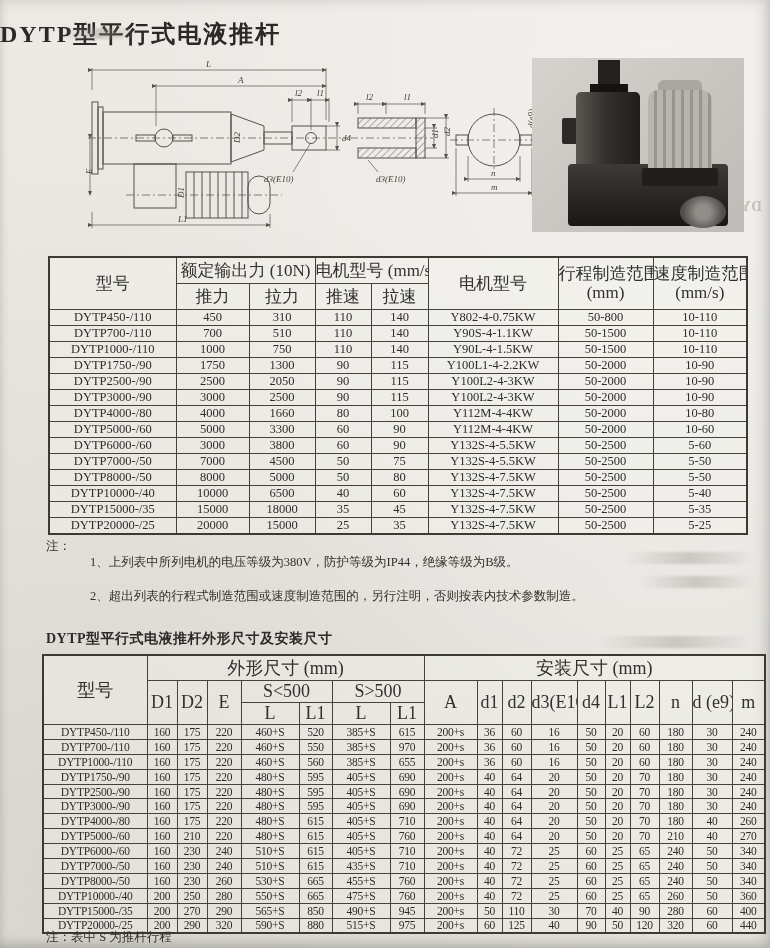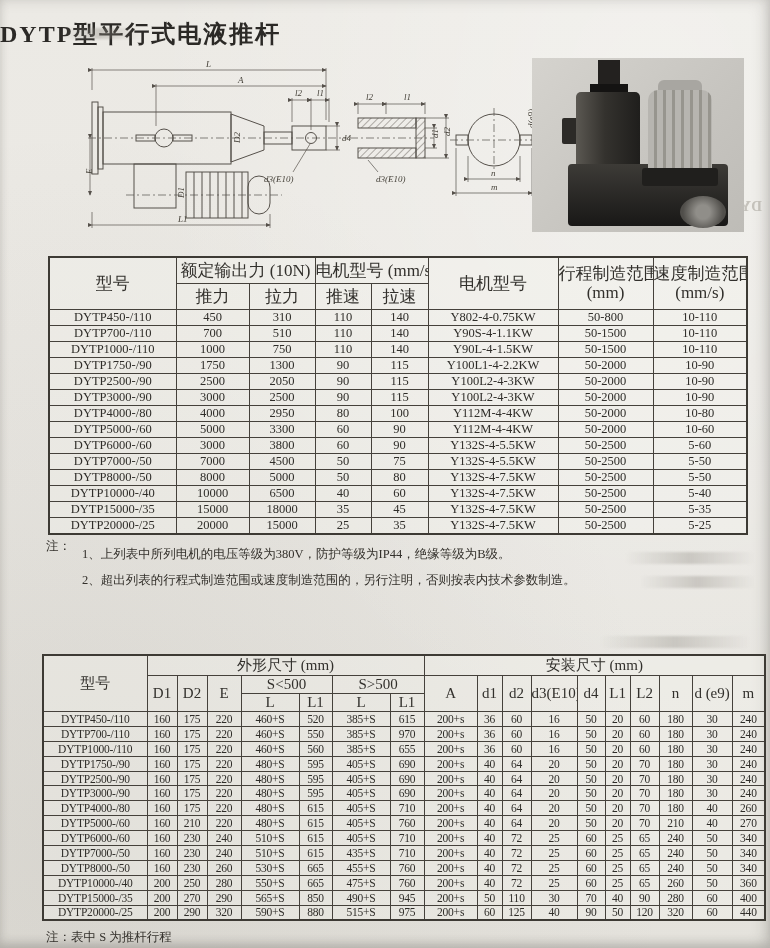--- a/index.html
+++ b/index.html
@@ -45,28 +45,28 @@
   .sec-title { position:absolute; left:46px; font-size:14px; font-weight:bold; color:#2d2b27; letter-spacing:.5px; }
   .sec1 { top:234px; } .sec2 { top:630px; }
   
   table { position:absolute; border-collapse:collapse; table-layout:fixed; background:rgba(246,245,241,.35); }
   th,td { border:1px solid #45413b; text-align:center; vertical-align:middle;
     padding:0; white-space:nowrap; overflow:hidden; font-weight:normal; }
   .t1 { left:48px; top:256px; width:698px; border:2px solid #3d3a34; }
   .t1 thead th { font-size:17px; height:26px; }
   .t1 tbody td { font-size:12.5px; height:15.9px; color:#2f2d29; }
   .t2 { left:42px; top:654px; width:724px; border:2px solid #3d3a34; }
-  .t2 thead th { font-size:15px; height:18px; }
+  .t2 thead th { font-size:18px; height:18px; }
   .t2 tbody td { font-size:11.5px; height:14.9px; letter-spacing:-.2px; color:#2f2d29; }
   .unit-line { display:block; line-height:1.15; }
   
   .notes { position:absolute; left:46px; top:537px; width:690px; display:flex;
     font-size:12.5px; line-height:18px; color:#33302b; }
   .notes-prefix { flex:0 0 28px; }
-  .notes-list div { margin:8px; }
+  .notes-list div { margin:16px; }
   .footnote { position:absolute; left:46px; top:929px; font-size:12.5px; color:#33302b; }
 </style>
 </head>
 <body>
 
 <div class="page">
 
   <div class="title">DYTP型平行式电液推杆</div>
 
   <div class="ghost ghost-a">DYTZ型直式电液推杆</div>
@@ -280,21 +280,21 @@
           <td>2500</td>
           <td>90</td>
           <td>115</td>
           <td>Y100L2-4-3KW</td>
           <td>50-2000</td>
           <td>10-90</td>
         </tr>
         <tr>
           <td>DYTP4000-/80</td>
           <td>4000</td>
-          <td>2950</td>
+          <td>1660</td>
           <td>80</td>
           <td>100</td>
           <td>Y112M-4-4KW</td>
           <td>50-2000</td>
           <td>10-80</td>
         </tr>
         <tr>
           <td>DYTP5000-/60</td>
           <td>5000</td>
           <td>3300</td>
@@ -368,20 +368,21 @@
   </table>
 
   <div class="notes">
     <span class="notes-prefix">注：</span>
     <div class="notes-list">
       <div>1、上列表中所列电机的电压等级为380V，防护等级为IP44，绝缘等级为B级。</div>
       <div>2、超出列表的行程式制造范围或速度制造范围的，另行注明，否则按表内技术参数制造。</div>
     </div>
   </div>
 
+  <div class="sec-title sec2">DYTP型平行式电液推杆外形尺寸及安装尺寸</div>
 
   <table class="t2">
     <colgroup>
       <col style="width:104px">
         <col style="width:30px">
         <col style="width:30px">
         <col style="width:34px">
       <col style="width:58px">
         <col style="width:33px">
         <col style="width:58px">

